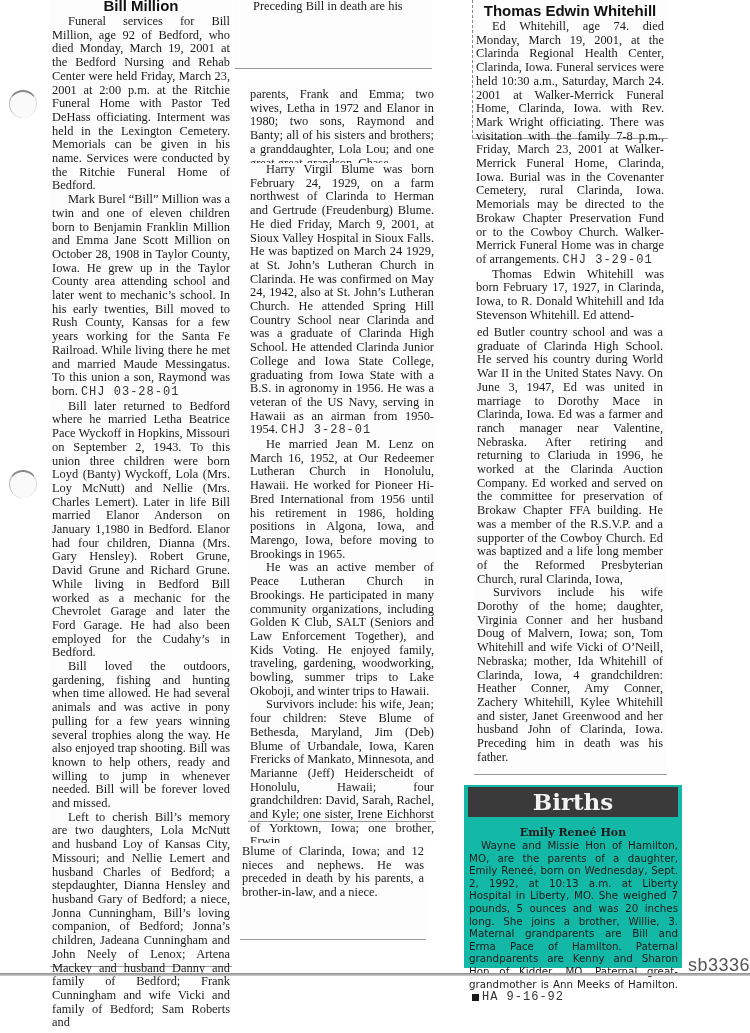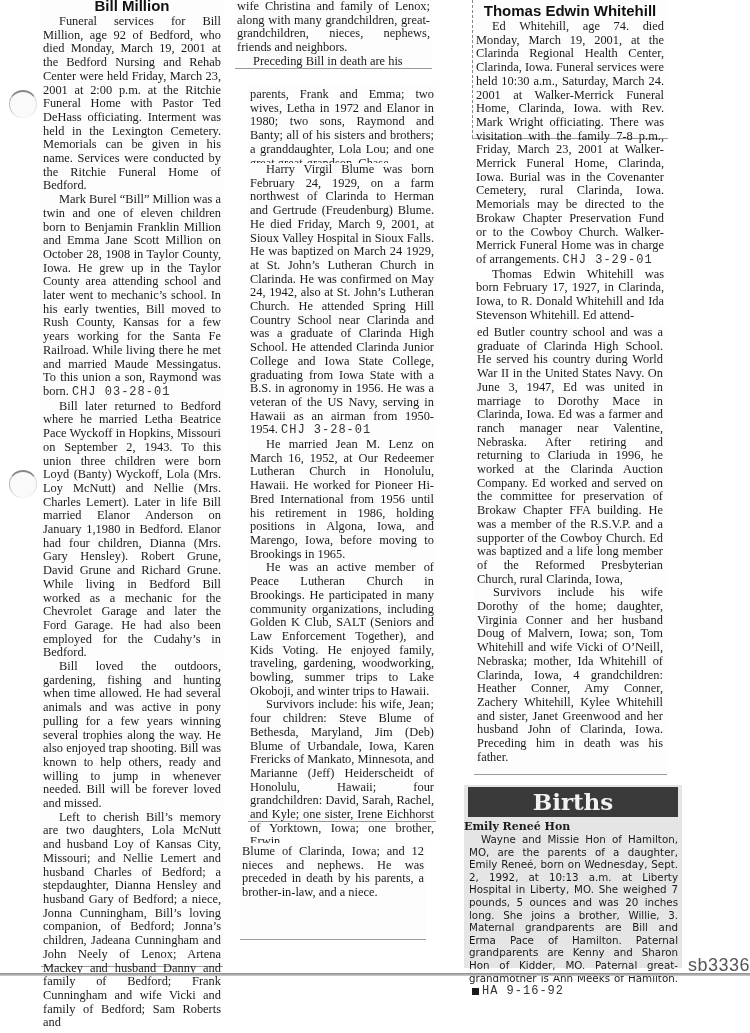--- a/index.html
+++ b/index.html
@@ -5,46 +5,45 @@
   html, body { margin:0; padding:0; }
   body { width:750px; height:1033px; background:#ffffff; position:relative; overflow:hidden; font-family:"Liberation Serif", serif; color:#1a1a1a; }
   .page-bottom-rule { position:absolute; left:0; top:973px; width:750px; height:3px; background:linear-gradient(#8a8a8a,#cfcfcf); }
   .punch-hole { position:absolute; left:9px; width:26px; height:26px; border-radius:50%; border-top:2px solid #888; border-left:1px solid #bbb; border-right:1px solid #ddd; background:#fafafa; }
   .clip { position:absolute; background:#fdfdfd; box-shadow:0 1px 0 #9a9a9a; }
   .col { font-size:12.4px; line-height:13.7px; text-align:justify; }
   .col p { margin:0; text-indent:16px; }
   .col p.noind { text-indent:0; }
   .headline { font-family:"Liberation Sans", sans-serif; font-weight:bold; text-align:center; font-size:15px; line-height:17px; margin:0 0 1px 0; color:#111; }
   .hw { font-family:Liberation Mono, monospace; font-size:12px; letter-spacing:1px; color:#333; font-style:normal; }
-  .births { position:absolute; left:464px; top:785px; width:218px; height:183px; background:#e5e5e5; }
+  .births { position:absolute; left:464px; top:785px; width:218px; height:183px; background:#14b8a6; }
   .births-banner { background:#3a3a3a; color:#f2f2f2; font-family:"DejaVu Serif", serif; font-weight:bold; font-size:23px; text-align:center; height:30px; line-height:30px; margin:2px 4px 0 4px; }
-  .births-name { font-family:"DejaVu Serif", serif; font-weight:bold; font-size:11px; margin-top:3px; line-height:13px; }
+  .births-name { font-family:"DejaVu Serif", serif; font-weight:bold; font-size:11px; text-align:center; margin-top:9px; line-height:13px; }
   .births-body { font-family:"DejaVu Sans", sans-serif; font-size:10.3px; line-height:12.6px; text-align:justify; padding:0 4px 0 5px; color:#1a1a1a; }
   .births-body p { margin:0; text-indent:12px; }
   .end-square { display:inline-block; width:7px; height:7px; background:#1a1a1a; vertical-align:middle; margin:0 3px; }
   .archive-id { position:absolute; left:688px; top:955px; font-family:"Liberation Sans", sans-serif; font-size:18px; color:#555; letter-spacing:0.5px; }
   .dotted-left { border-left:1px dashed #888; }
 </style>
 </head>
 <body>
 
 <div class="punch-hole" style="top:90px;"></div>
 <div class="punch-hole" style="top:470px;"></div>
 
-<div class="clip col" style="left:41px; top:0px; width:178px; height:966px; padding:0 2px;">
+<div class="clip col" style="left:50px; top:0px; width:178px; height:966px; padding:0 2px;">
   <div class="headline" style="margin-top:-3px;">Bill Million</div>
   <p>Funeral services for Bill Million, age 92 of Bedford, who died Monday, March 19, 2001 at the Bedford Nursing and Rehab Center were held Friday, March 23, 2001 at 2:00 p.m. at the Ritchie Funeral Home with Pastor Ted DeHass officiating. Interment was held in the Lexington Cemetery. Memorials can be given in his name. Services were conducted by the Ritchie Funeral Home of Bedford.</p>
   <p><span>Mark Burel “Bill” Million was a twin and one of eleven children born to Benjamin Franklin Million and Emma Jane Scott Million on October 28, 1908 in Taylor County, Iowa. He grew up in the Taylor County area attending school and later went to mechanic’s school. In his early twenties, Bill moved to Rush County, Kansas for a few years working for the Santa Fe Railroad. While living there he met and married Maude Messingatus. To this union a son, Raymond was born.</span> <span class="hw">CHJ 03-28-01</span></p>
   <p>Bill later returned to Bedford where he married Letha Beatrice Pace Wyckoff in Hopkins, Missouri on September 2, 1943. To this union three children were born Loyd (Banty) Wyckoff, Lola (Mrs. Loy McNutt) and Nellie (Mrs. Charles Lemert). Later in life Bill married Elanor Anderson on January 1,1980 in Bedford. Elanor had four children, Dianna (Mrs. Gary Hensley). Robert Grune, David Grune and Richard Grune. While living in Bedford Bill worked as a mechanic for the Chevrolet Garage and later the Ford Garage. He had also been employed for the Cudahy’s in Bedford.</p>
   <p>Bill loved the outdoors, gardening, fishing and hunting when time allowed. He had several animals and was active in pony pulling for a few years winning several trophies along the way. He also enjoyed trap shooting. Bill was known to help others, ready and willing to jump in whenever needed. Bill will be forever loved and missed.</p>
   <p>Left to cherish Bill’s memory are two daughters, Lola McNutt and husband Loy of Kansas City, Missouri; and Nellie Lemert and husband Charles of Bedford; a stepdaughter, Dianna Hensley and husband Gary of Bedford; a niece, Jonna Cunningham, Bill’s loving companion, of Bedford; Jonna’s children, Jadeana Cunningham and John Neely of Lenox; Artena Mackey and husband Danny and family of Bedford; Frank Cunningham and wife Vicki and family of Bedford; Sam Roberts and</p>
 </div>
 
 <div class="clip col" style="left:235px; top:0px; width:193px; height:68px; padding:0 2px;">
-  <p class="noind">wife Christina and family of Lenox; along with many grandchildren, great-grandchildren, nieces, nephews, friends and neighbors.</p>
   <p>Preceding Bill in death are his</p>
 </div>
 <div class="clip col" style="left:248px; top:86px; width:184px; height:82px; padding:2px 2px 0 2px;">
   <p class="noind">parents, Frank and Emma; two wives, Letha in 1972 and Elanor in 1980; two sons, Raymond and Banty; all of his sisters and brothers; a granddaughter, Lola Lou; and one great great-grandson, Chase.</p>
 </div>
 
 <div class="clip col" style="left:248px; top:163px; width:184px; height:658px; padding:0 2px;">
   <p><span>Harry Virgil Blume was born February 24, 1929, on a farm northwest of Clarinda to Herman and Gertrude (Freudenburg) Blume. He died Friday, March 9, 2001, at Sioux Valley Hospital in Sioux Falls. He was baptized on March 24 1929, at St. John’s Lutheran Church in Clarinda. He was confirmed on May 24, 1942, also at St. John’s Lutheran Church. He attended Spring Hill Country School near Clarinda and was a graduate of Clarinda High School. He attended Clarinda Junior College and Iowa State College, graduating from Iowa State with a B.S. in agronomy in 1956. He was a veteran of the US Navy, serving in Hawaii as an airman from 1950-1954.</span> <span class="hw">CHJ 3-28-01</span></p>
   <p>He married Jean M. Lenz on March 16, 1952, at Our Redeemer Lutheran Church in Honolulu, Hawaii. He worked for Pioneer Hi-Bred International from 1956 until his retirement in 1986, holding positions in Algona, Iowa, and Marengo, Iowa, before moving to Brookings in 1965.</p>
   <p>He was an active member of Peace Lutheran Church in Brookings. He participated in many community organizations, including Golden K Club, SALT (Seniors and Law Enforcement Together), and Kids Voting. He enjoyed family, traveling, gardening, woodworking, bowling, summer trips to Lake Okoboji, and winter trips to Hawaii.</p>

